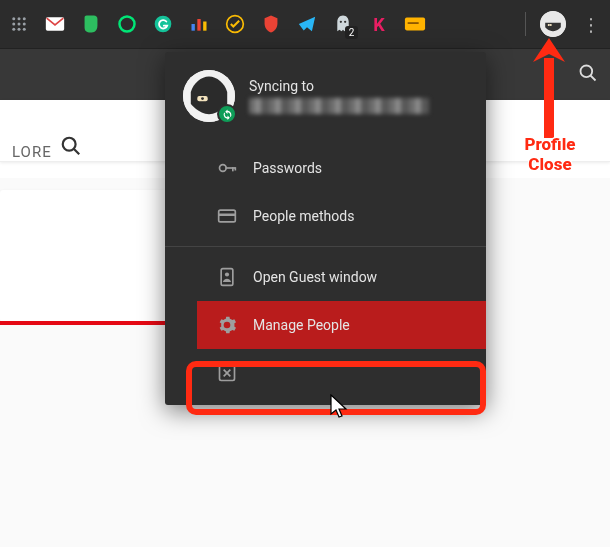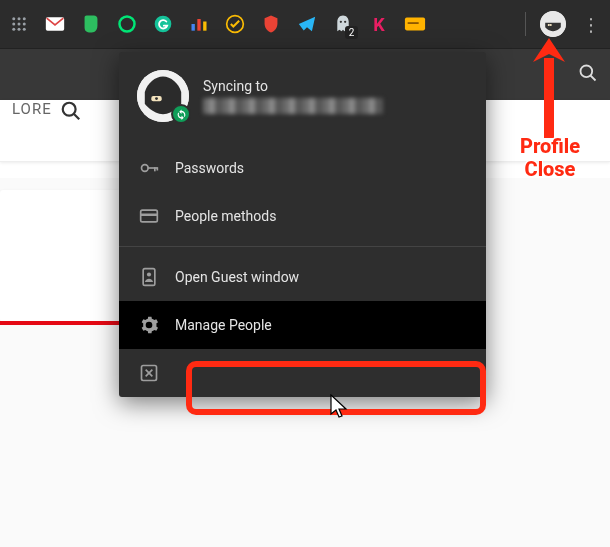--- a/index.html
+++ b/index.html
@@ -43,44 +43,45 @@
     display:flex; align-items:center; justify-content:flex-end;
     padding-right: 12px;
     gap: 12px;
     border-top:1px solid #222;
   }
   .toolbar2 .search-icon svg { fill:#ddd; }
   
   .whitebar {
     height: 62px;
     background: #fff;
-    display:flex; align-items:flex-start;
+    display:flex; align-items:flex-end;
     padding-left: 12px;
     gap: 8px;
     border-bottom:1px solid #eee;
     box-shadow: 0 1px 3px rgba(0,0,0,0.08);
     color:#666;
     font-size:15px;
     letter-spacing:1px;
   }
   .whitebar .search-icon svg { fill:#444; }
   
   .redline { position:absolute; top:321px; left:0; width:185px; height:4px; background:#e50914; }
   .content-area { position:absolute; top:178px; left:0; right:0; bottom:0; background:#fafafa; }
   .content-card { position:absolute; top:12px; left:0; width:185px; height:132px; background:#fff; border-radius:3px; box-shadow:0 1px 3px rgba(0,0,0,0.1); }
   
   .popup {
     position: absolute;
     top: 52px;
     right: 124px;
-    width: 367px;
+    width: 321px;
     background: #2e2e2e;
     color: #e4e4e4;
     border-radius: 3px;
     box-shadow: 0 6px 24px rgba(0,0,0,0.5);
+    padding-bottom: 8px;
     font-size: 14px;
   }
   .popup-header {
     display:flex;
     align-items:center;
     gap: 14px;
     padding: 18px 18px 22px 18px;
   }
   .avatar-large {
     position: relative;
@@ -102,22 +103,23 @@
     height: 16px; width: 180px;
     background: repeating-linear-gradient(90deg,#6b6b6b 0 6px,#8a8a8a 6px 12px,#575757 12px 20px);
     filter: blur(2px);
     border-radius:2px;
   }
   .popup-item {
     display:flex; align-items:center; gap:16px;
     padding: 14px 20px;
     cursor: pointer;
     position: relative;
-  }
-  .popup-item.highlighted { background:#000000; }
+    margin-left: 32px;
+  }
+  .popup-item.highlighted { background:#b91c1c; }
   .popup-item .item-icon { width:20px; height:20px; display:flex; align-items:center; justify-content:center; fill:#9e9e9e; color:#9e9e9e; flex-shrink:0;}
   .popup-item .item-icon svg { fill:#9e9e9e; }
   .popup-sep { height:1px; background:#444; margin:6px 0; }
   
   .highlight-box {
     position:absolute;
     top: 361px;
     left: 186px;
     width: 300px;
     height: 54px;
@@ -143,21 +145,21 @@
     pointer-events:none;
   }
   .profile-label {
     position:absolute;
     top: 135px;
     right: 10px;
     width: 100px;
     text-align:center;
     color:#ff2a12;
     font-weight:800;
-    font-size:20px;
+    font-size:17px;
     line-height:1.15;
     text-shadow:1px 1px 0 #fff, -1px -1px 0 #fff, 1px -1px 0 #fff, -1px 1px 0 #fff;
     z-index:40;
     pointer-events:none;
   }
   .badge-num {
     position:absolute; bottom:-4px; right:-4px;
     background:#222; color:#fff; font-size:10px;
     width:13px; height:13px; border-radius:3px;
     display:flex;align-items:center;justify-content:center;

